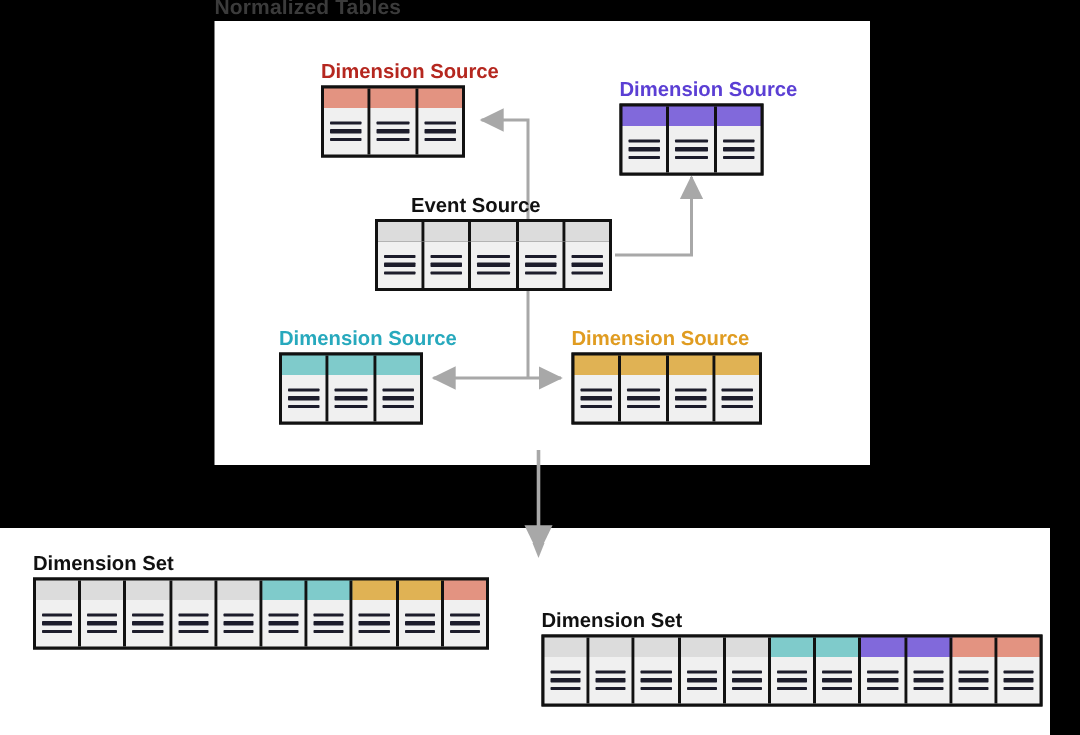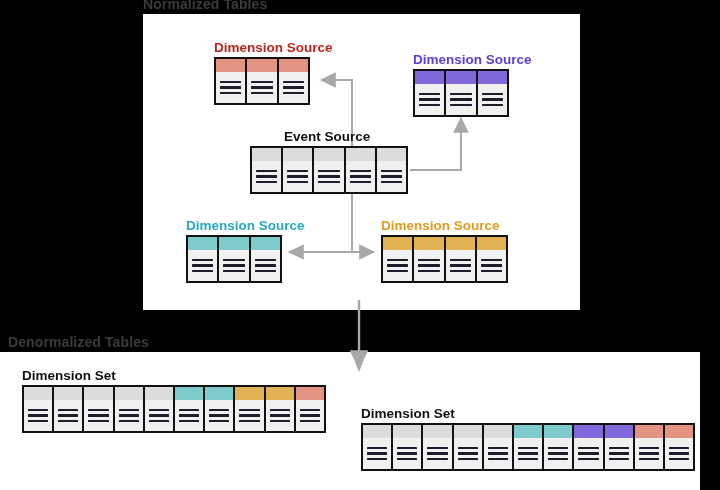--- a/index.html
+++ b/index.html
@@ -89,21 +89,20 @@
   }
   #arrow-layer-top { z-index: 6; }
 </style>
 </head>
 <body>
 
 <div id="stage">
 
   <div class="section-caption" id="caption-normalized">Normalized Tables</div>
 
-  <div class="section-caption" id="caption-denormalized">Denormalized Tables</div>
 
   <div class="panel" id="panel-normalized"></div>
   <div class="panel" id="panel-denormalized"></div>
 
   <svg id="arrow-layer" viewBox="0 0 720 490">
     <defs>
       <marker id="ah" markerWidth="9" markerHeight="9" refX="7.4" refY="4.5" orient="auto" markerUnits="strokeWidth">
         <path d="M0,0.6 L8,4.5 L0,8.4 z" fill="#a8a8a8"></path>
       </marker>
       <marker id="ah-start" markerWidth="9" markerHeight="9" refX="1.6" refY="4.5" orient="auto" markerUnits="strokeWidth">
@@ -173,21 +172,21 @@
           <div class="bline"></div>
         </div>
         <div class="bcell">
           <div class="bline"></div>
           <div class="bline"></div>
           <div class="bline"></div>
         </div>
       </div>
     </div>
 
-  <div class="tbl-label" style="left: 260px; top: 129px; color: rgb(17, 17, 17); padding-left: 24px;">Event Source</div>
+  <div class="tbl-label" style="left: 250px; top: 129px; color: rgb(17, 17, 17); padding-left: 24px;">Event Source</div>
   <div class="tbl" id="tbl-event" style="left:250px; top:146px; width:158px;">
       <div class="tbl-row tbl-head">
         <div class="hcell" style="background: rgb(220, 220, 220);"></div>
         <div class="hcell" style="background: rgb(220, 220, 220);"></div>
         <div class="hcell" style="background: rgb(220, 220, 220);"></div>
         <div class="hcell" style="background: rgb(220, 220, 220);"></div>
         <div class="hcell" style="background: rgb(220, 220, 220);"></div>
       </div>
       <div class="tbl-row tbl-body">
         <div class="bcell">

